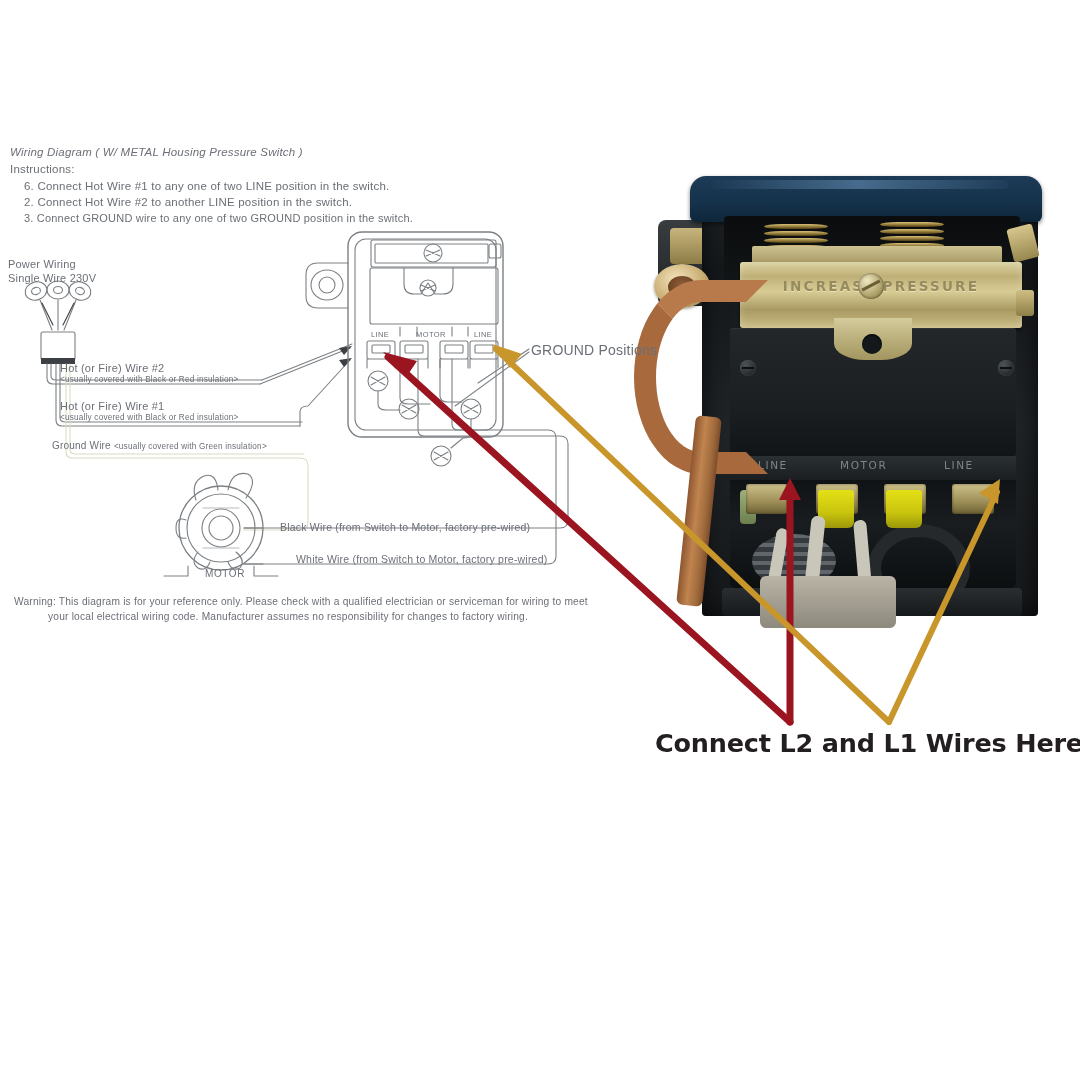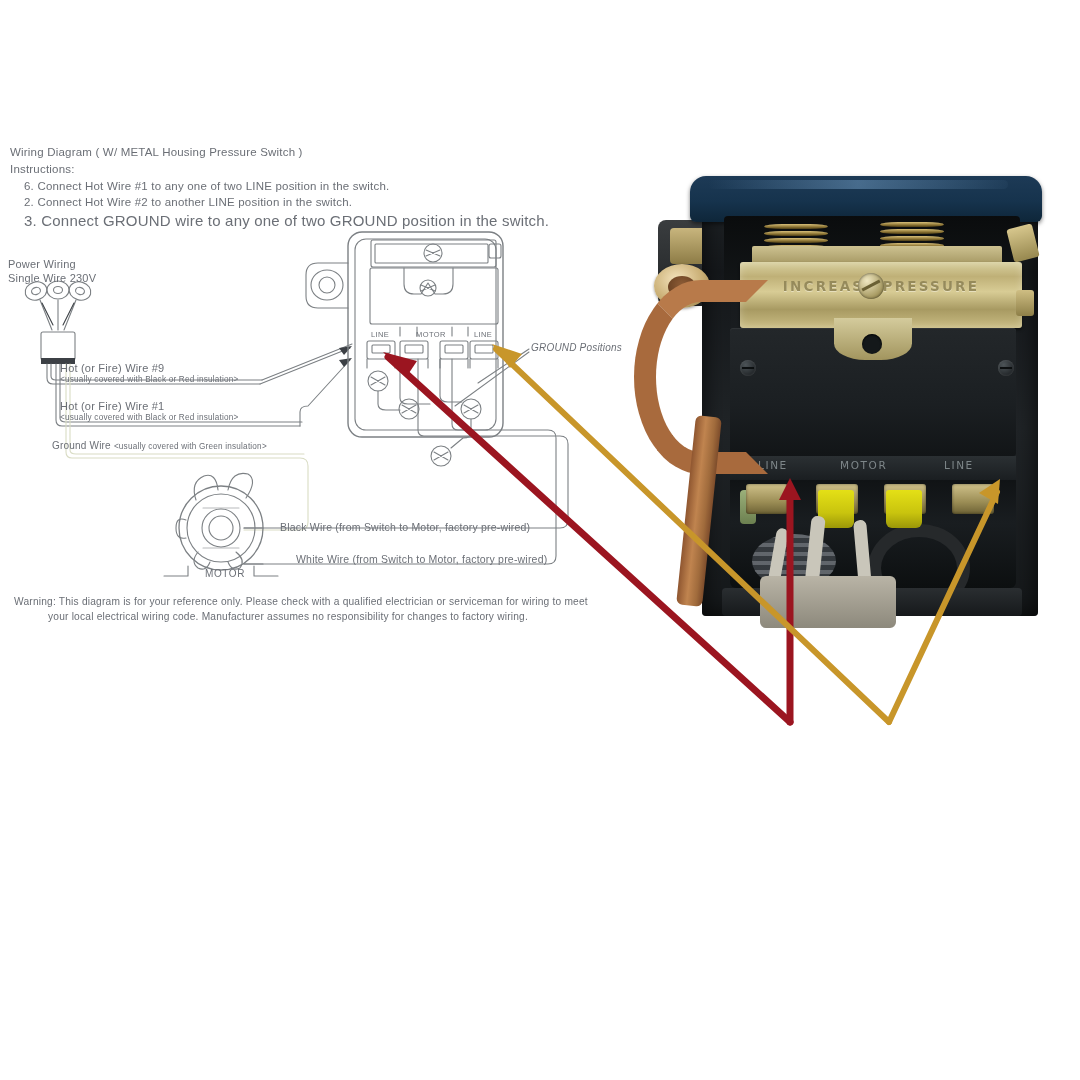--- a/index.html
+++ b/index.html
@@ -8,37 +8,37 @@
     width:1080px;height:1080px;
     font-family:"Liberation Sans", sans-serif;
     overflow:hidden;
     position:relative;
   }
   #stage{position:absolute;left:0;top:0;width:1080px;height:1080px;background:#fff;}
 
   
   .dtext{position:absolute;color:#6b6f76;font-family:"Liberation Sans",sans-serif;
          letter-spacing:.2px;white-space:nowrap;}
-  .t-title{left:10px;top:146px;font-size:11.5px;}
+  .t-title{left:10px;top:146px;font-size:11.5px;font-style:italic;}
   .t-instr{left:10px;top:163px;font-size:11.5px;}
   .t-i1{left:24px;top:180px;font-size:11.5px;}
   .t-i2{left:24px;top:196px;font-size:11.5px;}
-  .t-i3{left:24px;top:212px;font-size:15px;}
+  .t-i3{left:24px;top:212px;font-size:11px;}
 
   .t-ps{left:8px;top:258px;font-size:11px;}
   .t-ps2{left:8px;top:272px;font-size:11px;}
 
   .t-hw2{left:60px;top:362px;font-size:11px;}
   .t-hw2s{left:60px;top:375px;font-size:8.2px;}
   .t-hw1{left:60px;top:400px;font-size:11px;}
   .t-hw1s{left:60px;top:413px;font-size:8.2px;}
   .t-gw{left:52px;top:440px;font-size:10px;}
   .t-gw span{font-size:8.2px;}
 
-  .t-gp{left:531px;top:342px;font-size:10px;font-style:italic;}
+  .t-gp{left:531px;top:342px;font-size:14px;}
   .t-bw{left:280px;top:521px;font-size:10.5px;}
   .t-ww{left:296px;top:553px;font-size:10.5px;}
   .t-motor{left:205px;top:568px;font-size:10px;letter-spacing:.6px;}
 
   .t-w1{left:14px;top:596px;font-size:10.2px;}
   .t-w2{left:48px;top:611px;font-size:10.2px;}
 
   
   #caption{
     position:absolute;left:655px;top:728px;width:420px;
@@ -420,33 +420,34 @@
 
   <div class="dtext t-title">Wiring Diagram ( W/ METAL Housing Pressure Switch )</div>
   <div class="dtext t-instr">Instructions:</div>
   <div class="dtext t-i1">6. Connect Hot Wire #1 to any one of two LINE position in the switch.</div>
   <div class="dtext t-i2">2. Connect Hot Wire #2 to another LINE position in the switch.</div>
   <div class="dtext t-i3">3. Connect GROUND wire to any one of two GROUND position in the switch.</div>
 
   <div class="dtext t-ps">Power Wiring</div>
   <div class="dtext t-ps2">Single Wire 230V</div>
 
-  <div class="dtext t-hw2">Hot (or Fire) Wire #9</div>
+  <div class="dtext t-hw2">Hot (or Fire) Wire #2</div>
   <div class="dtext t-hw2s">&lt;usually covered with Black or Red insulation&gt;</div>
   <div class="dtext t-hw1">Hot (or Fire) Wire #1</div>
   <div class="dtext t-hw1s">&lt;usually covered with Black or Red insulation&gt;</div>
   <div class="dtext t-gw">
     <span style="font-size:10px">Ground Wire </span><span>&lt;usually covered with Green insulation&gt;</span>
   </div>
 
   <div class="dtext t-gp">GROUND Positions</div>
   <div class="dtext t-bw">Black Wire (from Switch to Motor, factory pre-wired)</div>
   <div class="dtext t-ww">White Wire (from Switch to Motor, factory pre-wired)</div>
   <div class="dtext t-motor">MOTOR</div>
 
   <div class="dtext" style="left:371px;top:330px;font-size:7.5px;letter-spacing:.4px;">LINE</div>
   <div class="dtext" style="left:416px;top:330px;font-size:7.5px;letter-spacing:.4px;">MOTOR</div>
   <div class="dtext" style="left:474px;top:330px;font-size:7.5px;letter-spacing:.4px;">LINE</div>
 
   <div class="dtext t-w2">your local electrical wiring code. Manufacturer assumes no responsibility for changes to factory wiring.</div>
   <div class="dtext t-w1">Warning: This diagram is for your reference only. Please check with a qualified electrician or   serviceman for wiring to meet</div>
 
+  <div id="caption">Connect L2 and L1 Wires Here</div>
 </div>
 
 </body></html>

